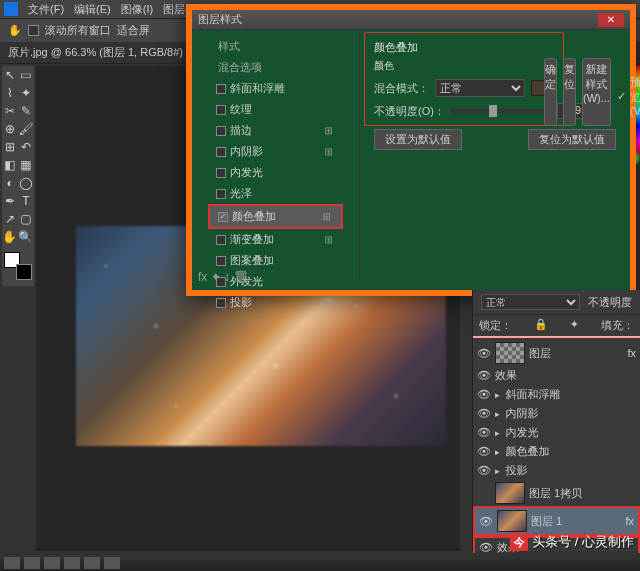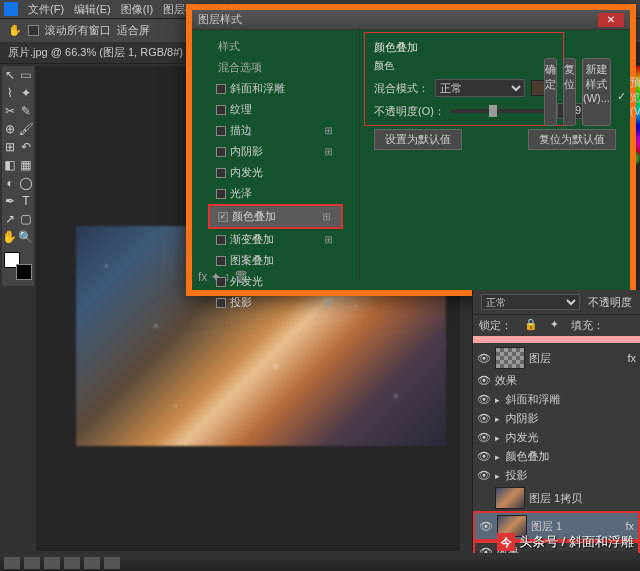--- a/index.html
+++ b/index.html
@@ -43,21 +43,21 @@
 .dright .btn{border:1px solid #666;padding:2px 10px;background:#4a4a4a}
 .dside{position:absolute;right:8px;top:28px;width:78px;display:flex;gap:6px}
 .dside .b{border:1px solid #666;background:#4a4a4a;text-align:center;padding:3px 0;border-radius:3px}
 .dside .prev{margin-top:8px;display:flex;align-items:center;gap:4px}
 .dside .pbox{width:60px;height:60px;background:#3a3a3a;border:1px solid #222;margin:4px auto}
 .dfoot{position:absolute;left:6px;bottom:6px;color:#999;font-size:12px}
 
 .rpanel{position:absolute;right:0;top:290px;width:168px;bottom:20px;background:#3a3a3a;border-left:1px solid #222}
 .rpanel .ctrl{padding:4px 8px;display:flex;gap:8px;align-items:center;border-bottom:1px solid #2a2a2a}
 .rpanel .ctrl select{background:#333;border:1px solid #555;color:#ccc;height:16px;font-size:10px;flex:1}
-.rpanel .tools2{padding:3px 6px;display:flex;gap:12px;color:#999;border-bottom:7px solid #fca5a5}
+.rpanel .tools2{padding:3px 6px;display:flex;gap:22px;color:#999;border-bottom:2px solid #fca5a5}
 .layers{padding:2px 0}
 .layer{display:flex;align-items:center;padding:2px 4px;gap:4px}
 .layer.sel{background:#5a6a7a}
 .layer .eye{width:14px;text-align:center;color:#ccc}
 .layer .thumb{width:30px;height:22px;background:linear-gradient(135deg,#3a4a6a,#c88a5a,#3a3a4a);border:1px solid #222}
 .layer .thumb.chk{background:repeating-conic-gradient(#666 0 25%,#999 0 50%) 0 0/8px 8px}
 .layer .arr{font-size:9px;margin-right:2px}
 .hl-red{border:2px solid #d33}
 .taskbar{position:absolute;left:0;bottom:0;width:100%;height:16px;background:linear-gradient(#333,#222);display:flex;align-items:center;padding:0 4px;gap:4px}
 .taskbar .ic{width:16px;height:12px;background:#555}
@@ -287,21 +287,21 @@
   </div>
 </div>
 
 <div class="status">
   <span>66.29%</span>
   <span>1.89M/8.19M</span>
 </div>
 
 <div class="watermark">
   <span class="logo">今</span>
-  <span class="txt">头条号 / 斜面和浮雕</span>
+  <span class="txt">头条号 / 心灵制作</span>
 </div>
 
 <div class="taskbar">
   <span class="ic"></span>
   <span class="ic"></span>
   <span class="ic"></span>
   <span class="ic"></span>
   <span class="ic"></span>
   <span class="ic"></span>
 </div>

